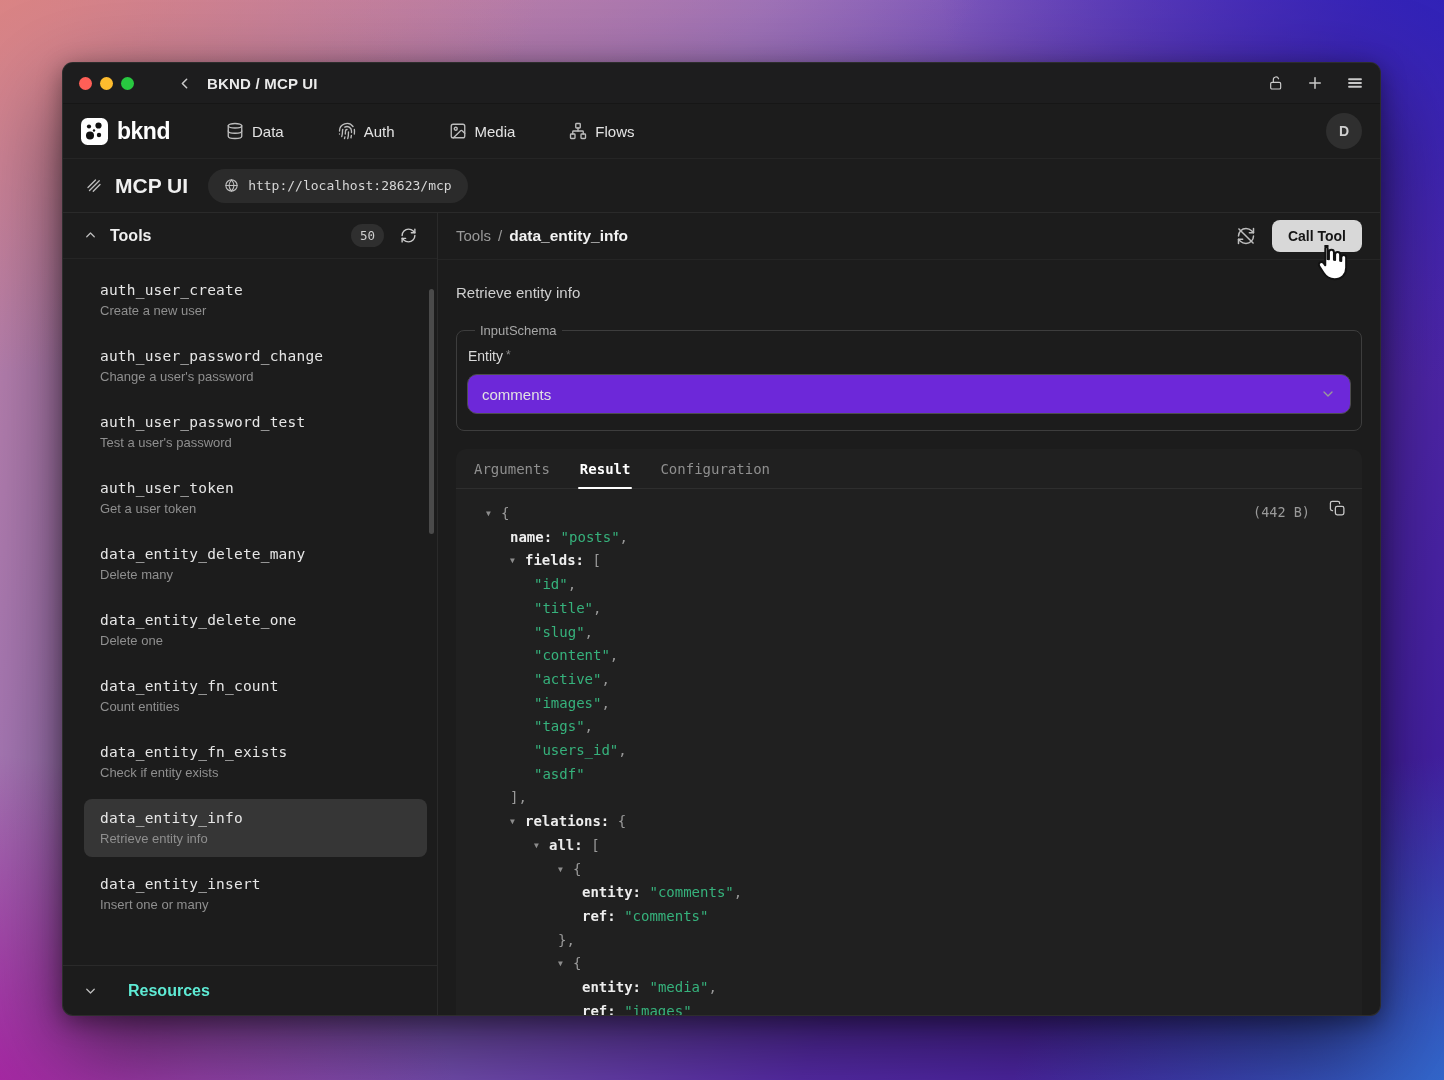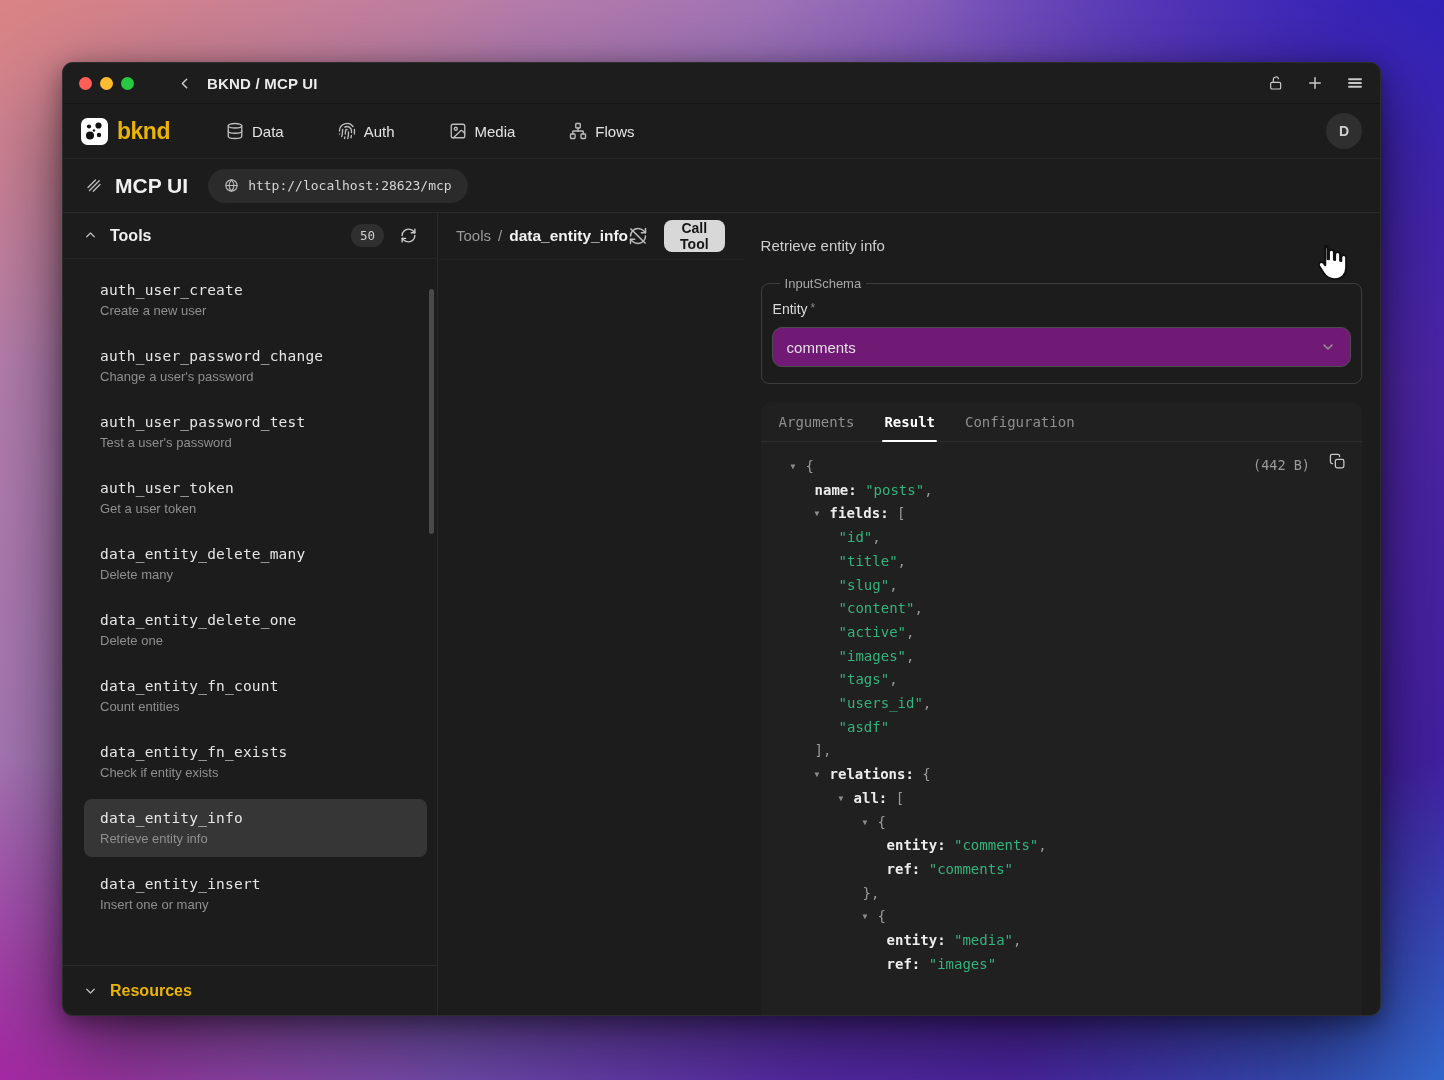--- a/index.html
+++ b/index.html
@@ -37,21 +37,21 @@
   .traffic{display:flex;gap:8px;align-items:center}
   .dot{width:13px;height:13px;border-radius:50%}
   .tb-back{margin-left:42px;background:none;border:none;color:#c9c9c9;cursor:pointer}
   .tb-title{margin-left:14px;font-size:15px;font-weight:700;color:#eaeaea;letter-spacing:.2px}
   .tb-right{margin-left:auto;display:flex;gap:22px;align-items:center}
   .tb-btn{background:none;border:none;color:#c9c9c9;cursor:pointer;padding:0}
   
   .navbar{height:55px;flex:0 0 55px;display:flex;align-items:center;padding:0 18px;
     border-bottom:1px solid var(--border-soft)}
   .brand{display:flex;align-items:center;gap:9px;cursor:pointer}
-  .brand-text{font-size:23px;font-weight:800;color:#eab308;letter-spacing:-.5px}
+  .brand-text{font-size:23px;font-weight:800;color:#ffffff;letter-spacing:-.5px}
   .nav-items{display:flex;margin-left:56px;gap:54px}
   .nav-item{display:flex;align-items:center;gap:8px;color:#e3e3e3;font-size:15px;cursor:pointer}
   .avatar{margin-left:auto;width:36px;height:36px;border-radius:50%;background:#2f2f2f;
     color:#cfcfcf;font-size:14px;font-weight:600;display:flex;align-items:center;justify-content:center;cursor:pointer}
   
   .mcpbar{height:54px;flex:0 0 54px;display:flex;align-items:center;padding:0 22px;
     border-bottom:1px solid var(--border)}
   .mcp-title{margin-left:12px;font-size:21px;font-weight:700;color:#f0f0f0}
   .url-pill{margin-left:20px;height:34px;background:var(--pill);border-radius:17px;
     display:flex;align-items:center;gap:9px;padding:0 16px;cursor:pointer}
@@ -66,41 +66,41 @@
   .badge{margin-left:auto;background:#2f2f2f;color:#cfcfcf;font-family:var(--mono);font-size:12.5px;
     padding:4px 9px;border-radius:12px}
   .side-refresh{background:none;border:none;color:#c9c9c9;cursor:pointer;margin-left:6px}
   .tool-list{flex:1;overflow:hidden;padding:12px 10px 0 21px}
   .tool-item{padding:11px 16px;border-radius:8px;margin-bottom:8px;cursor:pointer}
   .tool-item.selected{background:var(--sel)}
   .tool-name{font-family:var(--mono);font-size:14.5px;color:#e6e6e6;letter-spacing:.2px}
   .tool-desc{font-size:13px;color:#8f8f8f;margin-top:5px}
   .side-foot{height:50px;flex:0 0 50px;border-top:1px solid var(--border);display:flex;
     align-items:center;gap:10px;padding:0 20px;cursor:pointer}
-  .side-foot-label{font-size:16px;font-weight:700;color:#eab308;margin-left:2px}
+  .side-foot-label{font-size:16px;font-weight:700;color:#5eead4;margin-left:20px}
   .side-thumb{position:absolute;right:3px;top:76px;width:5px;height:245px;background:#5a5a5a;
     border-radius:3px;opacity:.75;cursor:pointer}
   
-  .main{flex:1;display:flex;min-width:0;min-height:0}
+  .main{flex:1;display:flex;flex-direction:column;min-width:0;min-height:0}
   .main-head{height:47px;flex:0 0 47px;display:flex;align-items:center;padding:0 18px;
     border-bottom:1px solid var(--border-soft)}
   .crumb-section{font-size:15px;color:#9a9a9a}
   .crumb-sep{font-size:15px;color:#9a9a9a;margin:0 7px}
   .crumb-current{font-size:15.5px;font-weight:700;color:#f2f2f2}
   .head-actions{margin-left:auto;display:flex;align-items:center;gap:16px}
   .icon-btn{background:none;border:none;color:#bdbdbd;cursor:pointer;padding:0}
   .call-btn{background:var(--btn-bg);color:#161616;border:none;border-radius:8px;height:32px;
     padding:0 16px;font-size:14px;font-weight:600;font-family:var(--sans);cursor:pointer}
   .main-body{flex:1;padding:0 18px;overflow:hidden;display:flex;flex-direction:column;min-height:0}
   .desc{margin-top:24px;font-size:15px;color:#cfcfcf}
   fieldset.schema{margin-top:22px;border:1px solid #3d3d3d;border-radius:8px;padding:2px 10px 16px}
   fieldset.schema legend{margin-left:8px;padding:0 5px;font-size:13px;color:#a8a8a8}
   .field-label{margin-top:8px;font-size:14px;color:#dadada;padding-left:1px}
   .req{color:#8a8a8a;font-size:12px;margin-left:3px;vertical-align:2px}
-  .select{margin-top:10px;height:40px;background:#701a75;border:1px solid #4d4d4d;border-radius:10px;
+  .select{margin-top:10px;height:40px;background:#6d28d9;border:1px solid #4d4d4d;border-radius:10px;
     display:flex;align-items:center;padding:0 14px;cursor:pointer}
   .select-value{font-size:15px;color:#e2e2e2}
   .select .chev{margin-left:auto;color:#9a9a9a}
   
   .panel{margin-top:18px;background:var(--panel);border-radius:10px 10px 0 0;flex:1;min-height:0;
     display:flex;flex-direction:column;overflow:hidden}
   .tab-row{height:40px;flex:0 0 40px;display:flex;align-items:stretch;gap:26px;padding:0 16px;
     border-bottom:1px solid #2e2e2e}
   .tab{display:flex;align-items:center;font-family:var(--mono);font-size:14px;color:#8f8f8f;
     position:relative;cursor:pointer;padding:0 2px}

